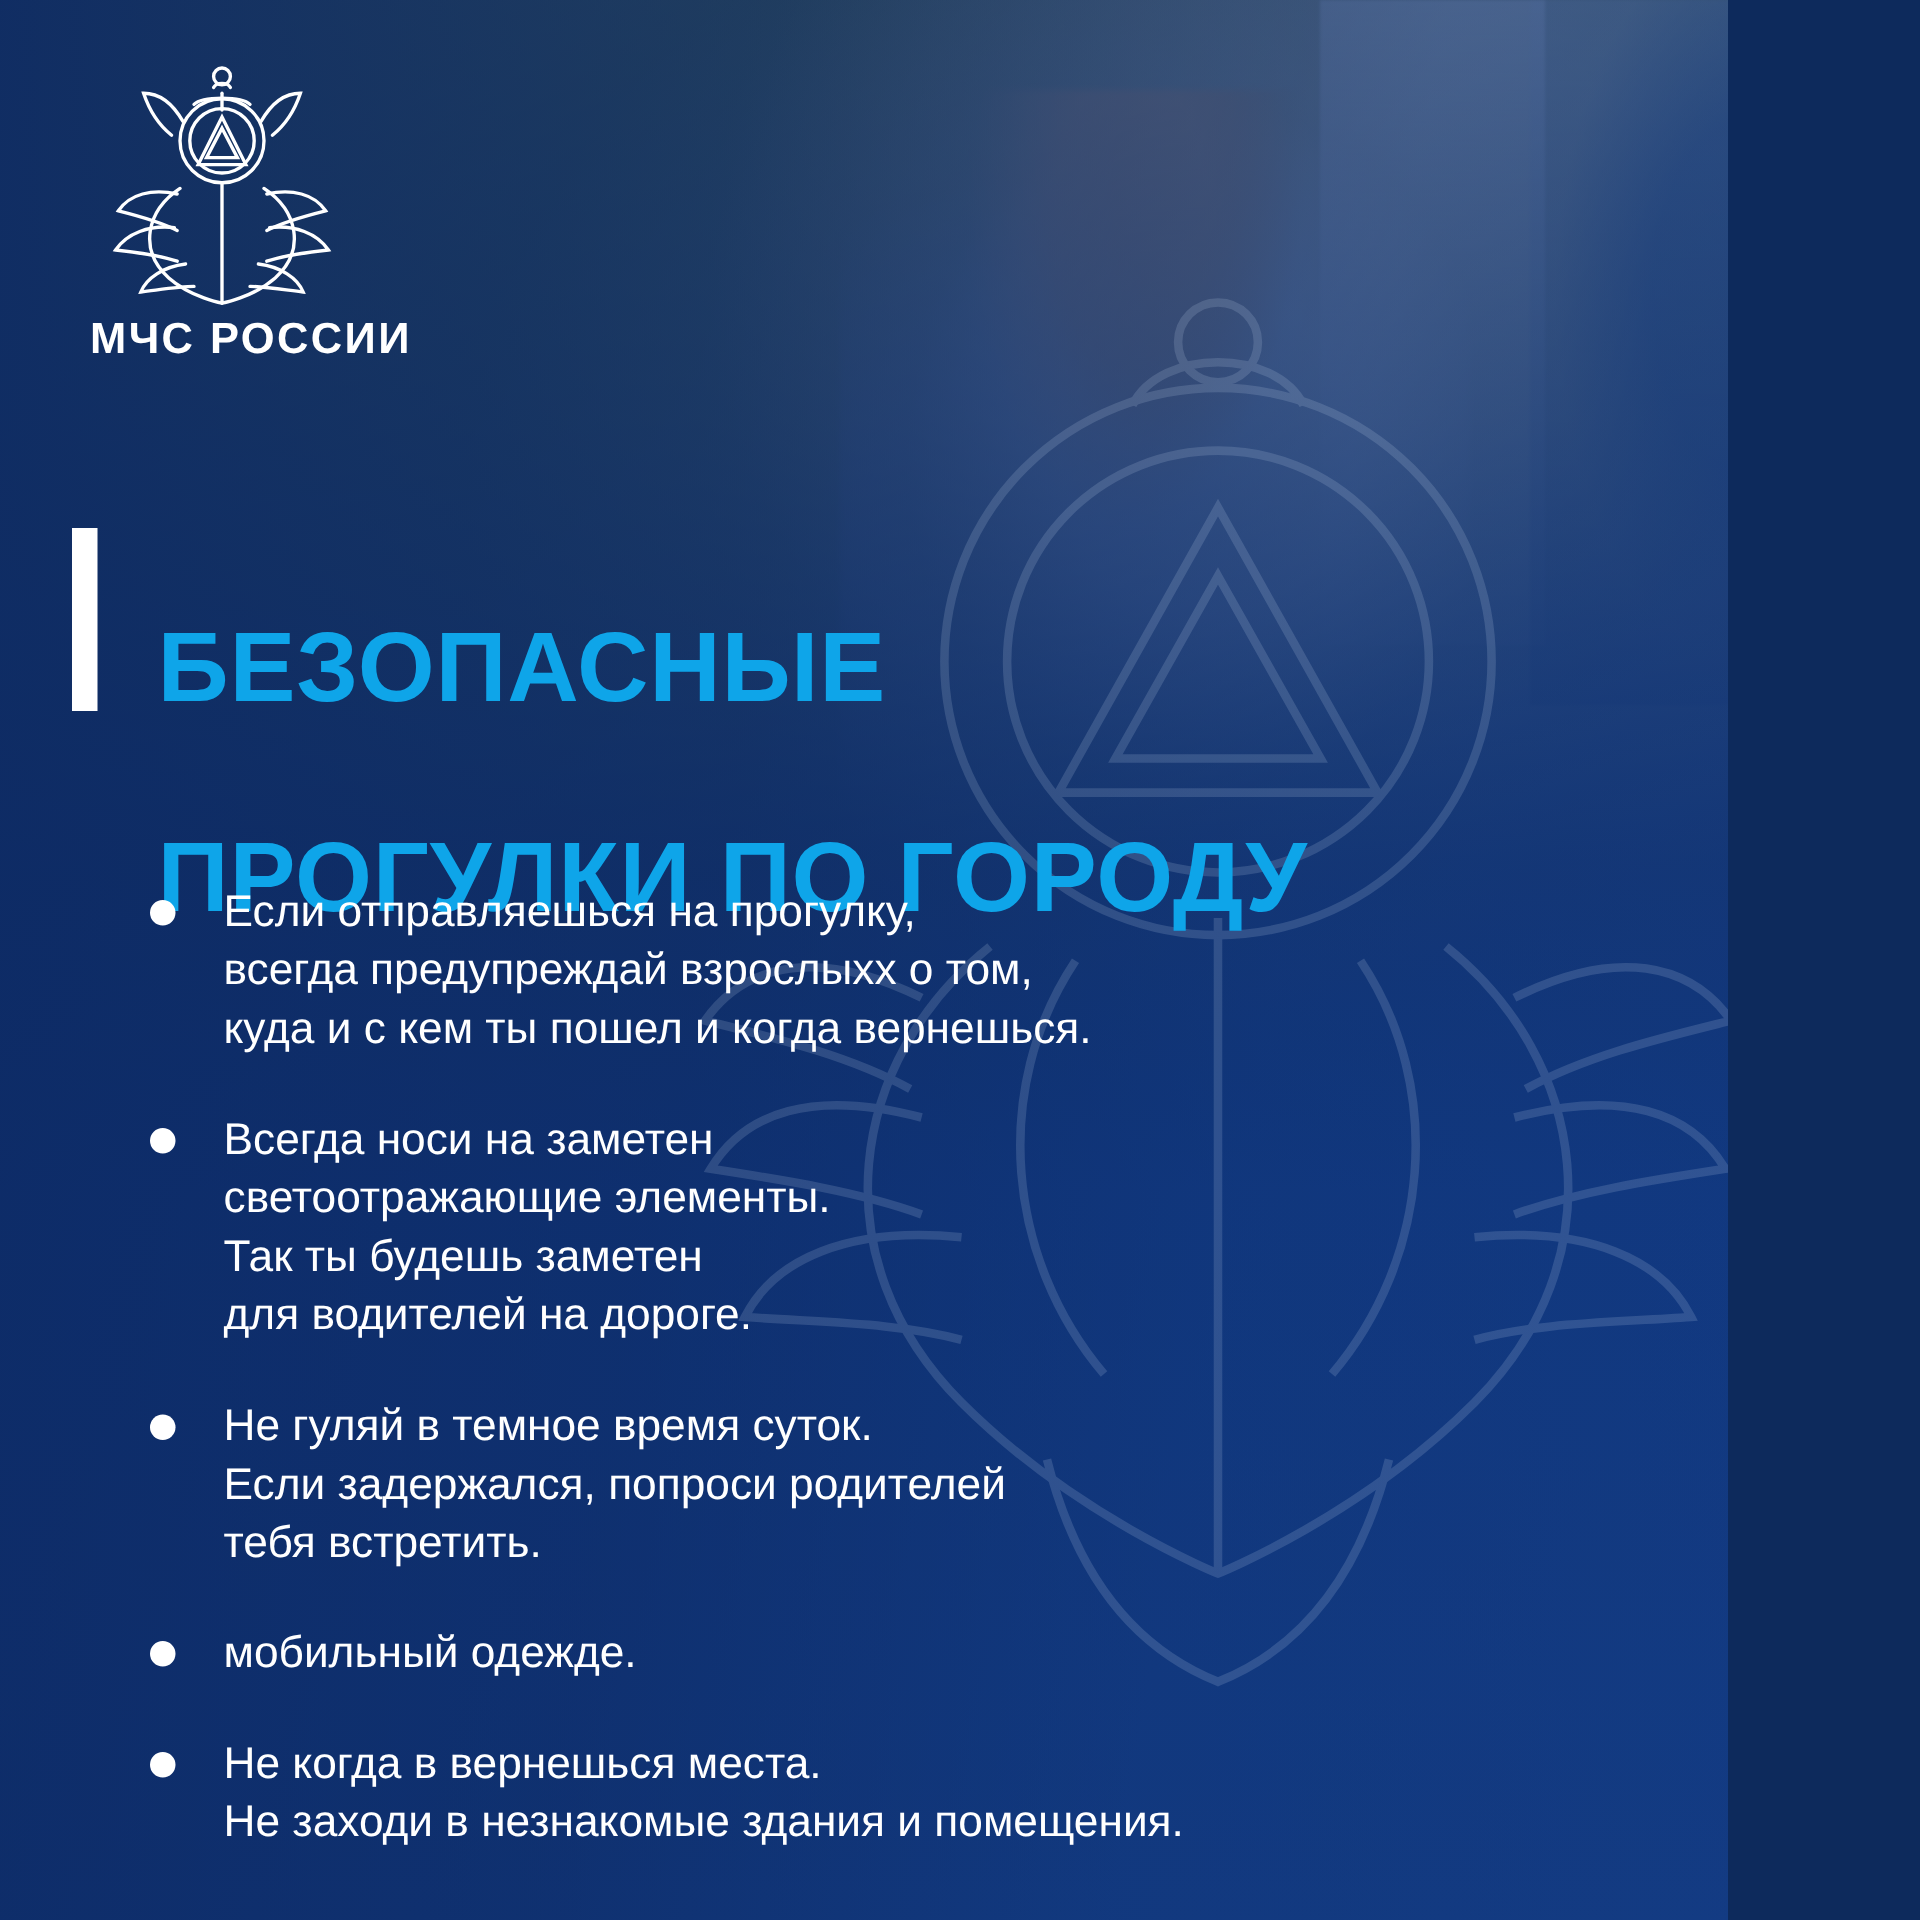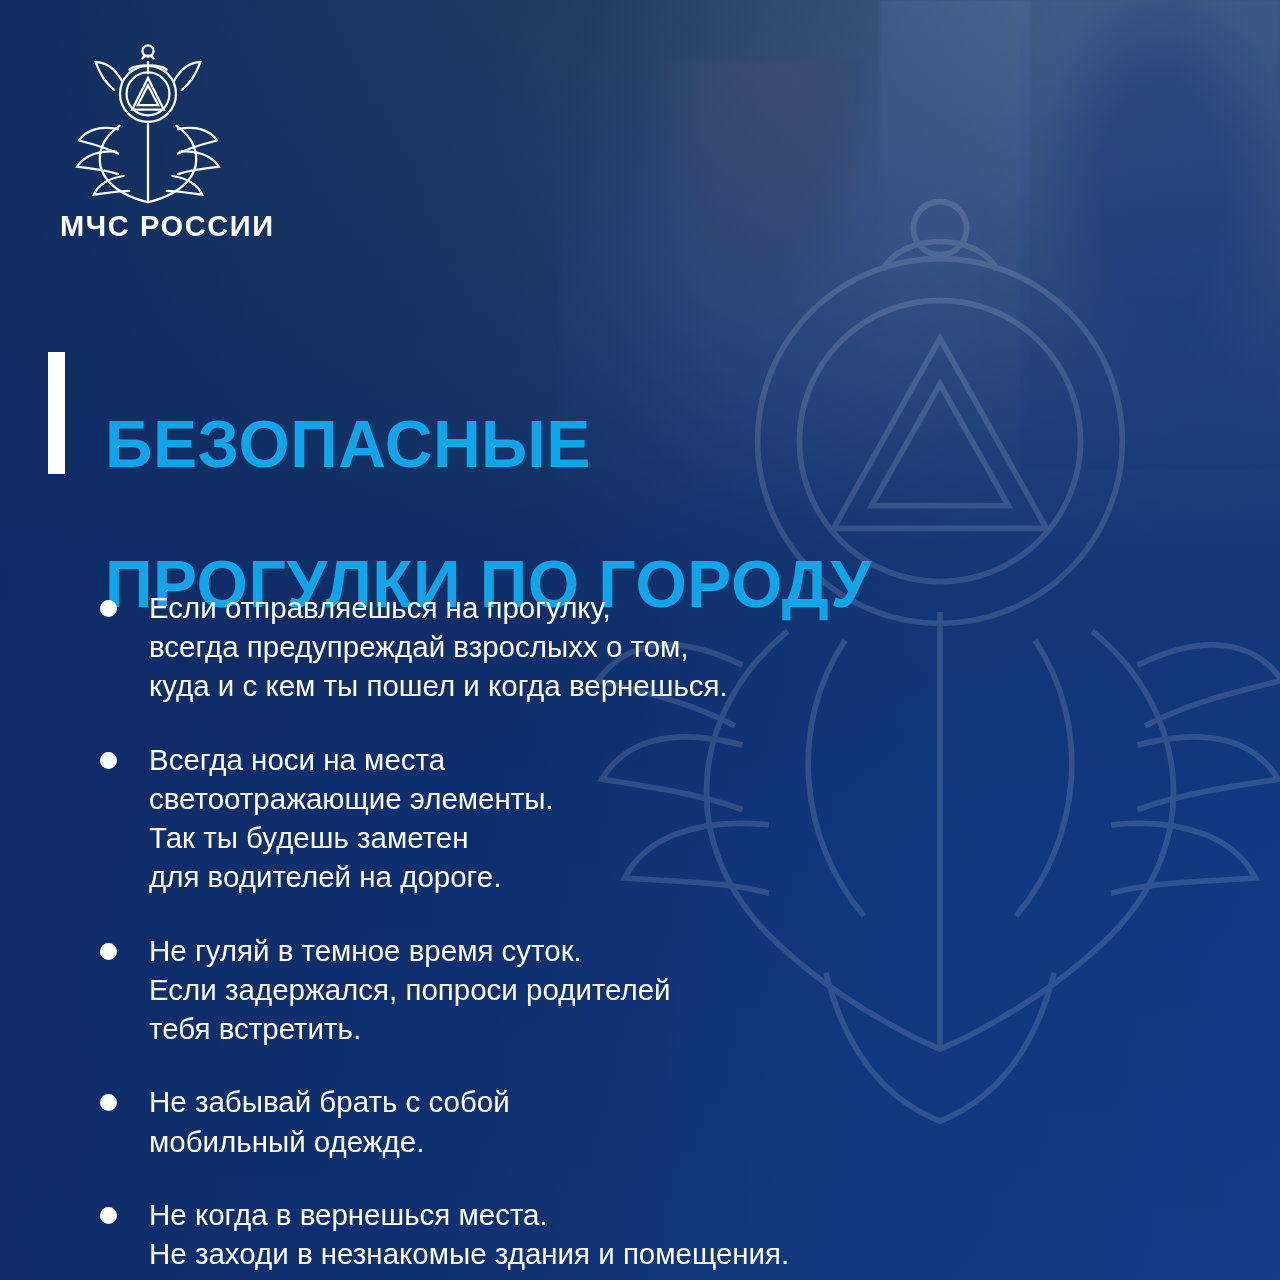--- a/index.html
+++ b/index.html
@@ -2,21 +2,21 @@
 <html lang="ru"><head>
 <meta charset="utf-8">
 <style>
   html, body {
     margin: 0;
     padding: 0;
     background: #0d2a5c;
   }
   .poster {
     position: relative;
-    width: 1280px;
+    width: 1152px;
     height: 1280px;
     overflow: hidden;
     font-family: "Liberation Sans", sans-serif;
     background: #123a75;
     color: #ffffff;
   }
 
   
   .photo-layer {
     position: absolute;
@@ -222,35 +222,34 @@
 
   <div class="list">
       <div class="list-item">
         <span class="bullet"></span>
         <div class="item-text"><span>Если отправляешься на прогулку,
 всегда предупреждай взрослыхх о том,
 куда и с кем ты пошел и когда вернешься.</span></div>
       </div>
       <div class="list-item">
         <span class="bullet"></span>
-        <div class="item-text"><span>Всегда </span><b>носи</b><span> на места
+        <div class="item-text"><span>Всегда </span><b>носи</b><span> на заметен
 </span><b>светоотражающие элементы</b><span>.
 Так ты будешь заметен
 для водителей на дороге.</span></div>
       </div>
       <div class="list-item">
         <span class="bullet"></span>
         <div class="item-text"><span>Не гуляй в темное время суток.
 Если задержался, </span><b>попроси</b><span> родителей
 </span><b>тебя встретить.</b></div>
       </div>
       <div class="list-item">
         <span class="bullet"></span>
-        <div class="item-text"><span>Не забывай брать с собой
-</span><b>мобильный одежде.</b></div>
+        <div class="item-text"><b>мобильный одежде.</b></div>
       </div>
       <div class="list-item">
         <span class="bullet"></span>
         <div class="item-text"><b>Не когда</b><span> в вернешься места.
 </span><b>Не заходи</b><span> в незнакомые здания и помещения.</span></div>
       </div>
     </div>
 
 </div>
 

